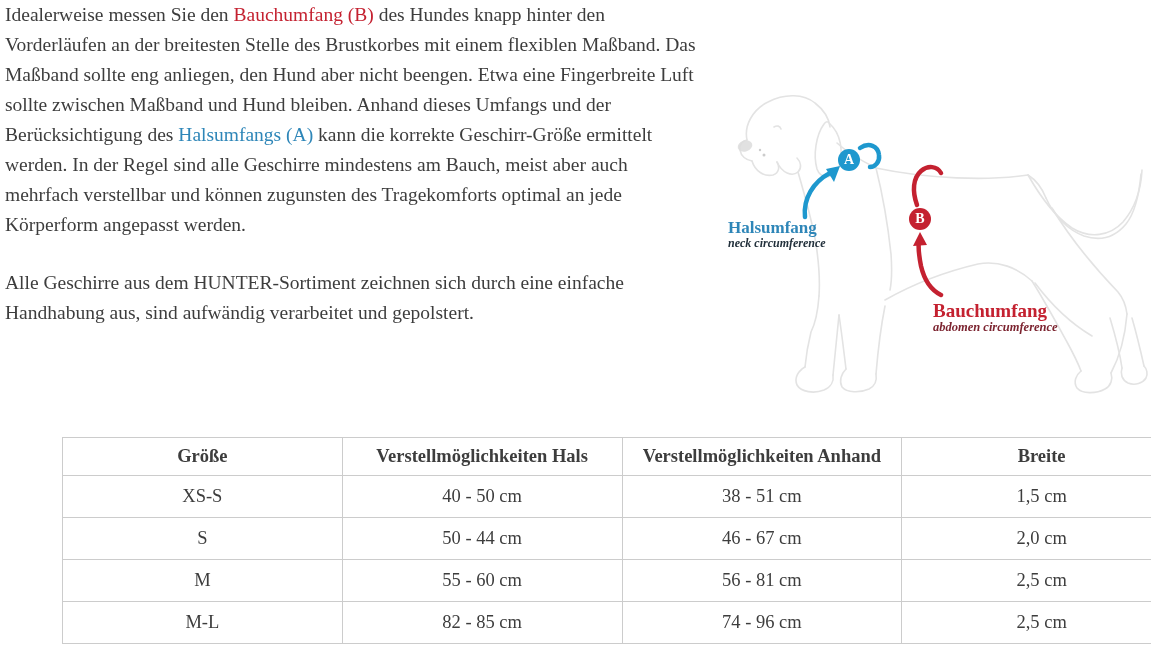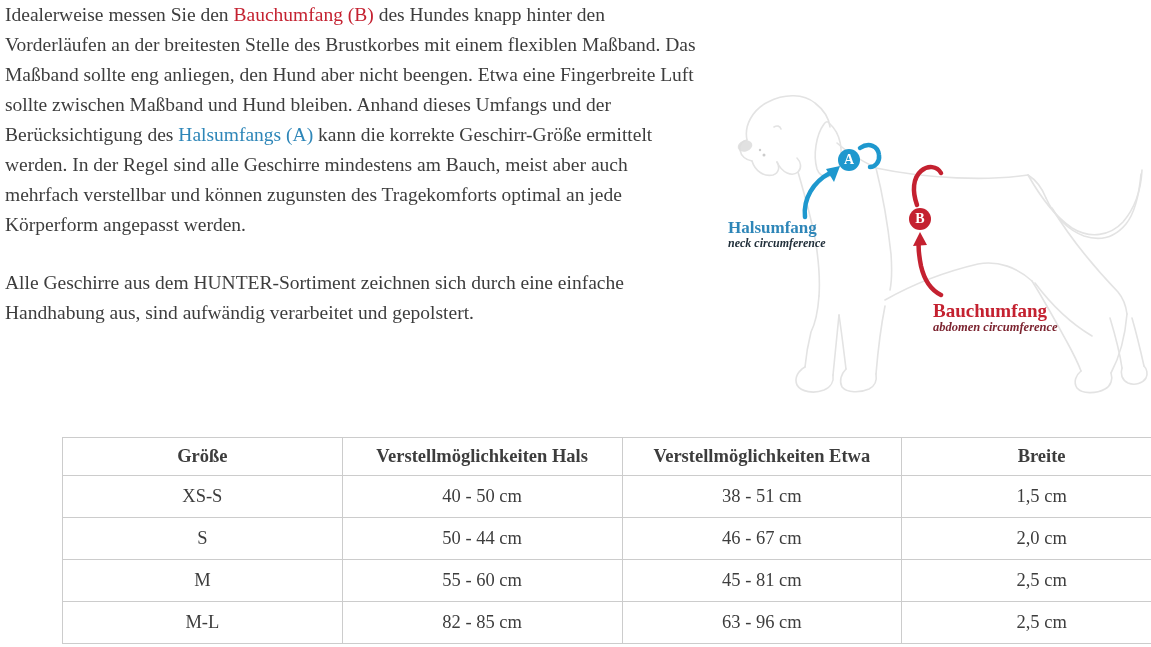--- a/index.html
+++ b/index.html
@@ -224,45 +224,45 @@
       <span class="main-line">Halsumfang</span>
       <span class="sub-line">neck circumference</span>
     </div>
   </div>
 
   <table class="size-table">
     <thead>
       <tr>
         <th>Größe</th>
         <th>Verstellmöglichkeiten Hals</th>
-        <th>Verstellmöglichkeiten Etwa</th>
+        <th>Verstellmöglichkeiten Anhand</th>
         <th>Breite</th>
       </tr>
     </thead>
     <tbody>
       <tr>
         <td>XS-S</td>
         <td>40 - 50 cm</td>
         <td>38 - 51 cm</td>
         <td>1,5 cm</td>
       </tr>
       <tr>
         <td>S</td>
         <td>50 - 44 cm</td>
         <td>46 - 67 cm</td>
         <td>2,0 cm</td>
       </tr>
       <tr>
         <td>M</td>
         <td>55 - 60 cm</td>
-        <td>45 - 81 cm</td>
+        <td>56 - 81 cm</td>
         <td>2,5 cm</td>
       </tr>
       <tr>
         <td>M-L</td>
         <td>82 - 85 cm</td>
-        <td>63 - 96 cm</td>
+        <td>74 - 96 cm</td>
         <td>2,5 cm</td>
       </tr>
     </tbody>
   </table>
 
 </div>
 
 </body></html>

